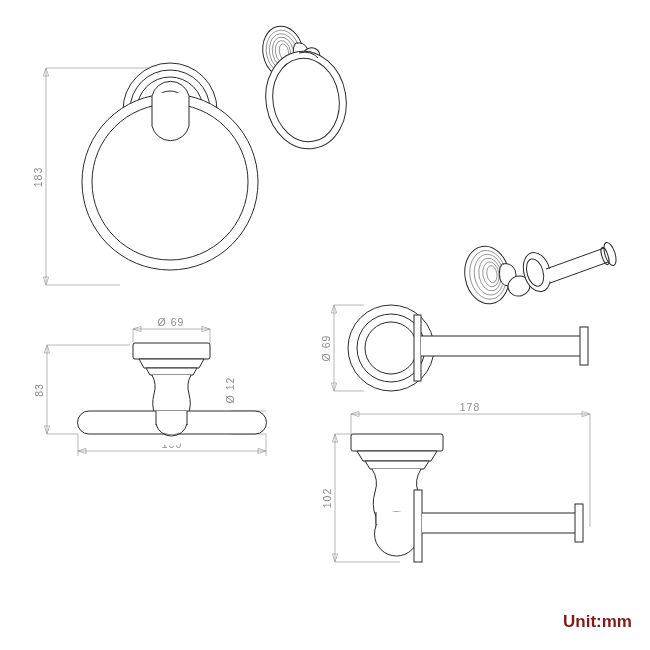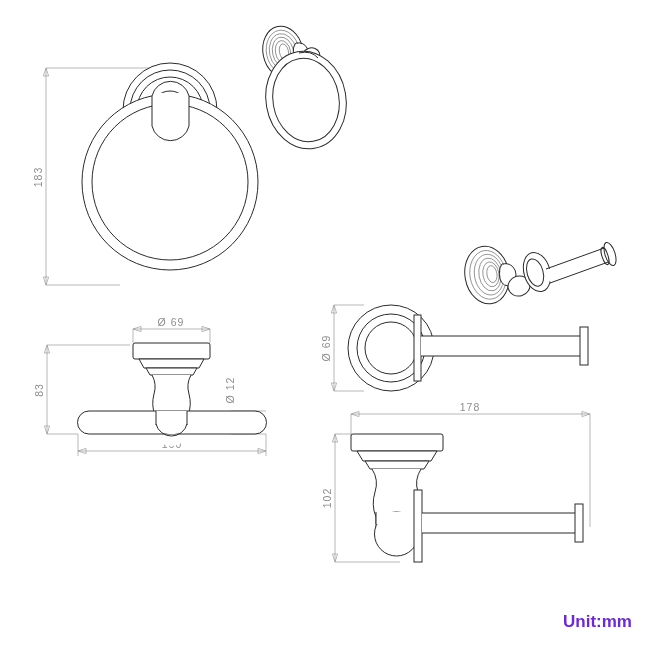--- a/index.html
+++ b/index.html
@@ -9,21 +9,21 @@
     font-family:"Liberation Sans", sans-serif;
     overflow:hidden;
     position:relative;
   }
   #sheet{position:absolute;inset:0;width:650px;height:650px;}
   .unit-label{
     position:absolute;
     right:18px;bottom:18px;
     font-size:17px;
     font-weight:bold;
-    color:#6d28d9;
+    color:#7f1d1d;
     letter-spacing:0px;
     font-family:"Liberation Sans", sans-serif;
   }
   svg{display:block;}
   .ln{fill:none;stroke:#2b2b2b;stroke-width:1;}
   .dim{fill:none;stroke:#9a9a9a;stroke-width:0.7;}
   .dimtxt{fill:#8d8d8d;font-size:10.5px;font-family:"Liberation Sans",sans-serif;letter-spacing:1px;}
   .wht{fill:#ffffff;}
   .hatch{fill:none;stroke:#4a4a4a;stroke-width:0.55;}
 </style>

